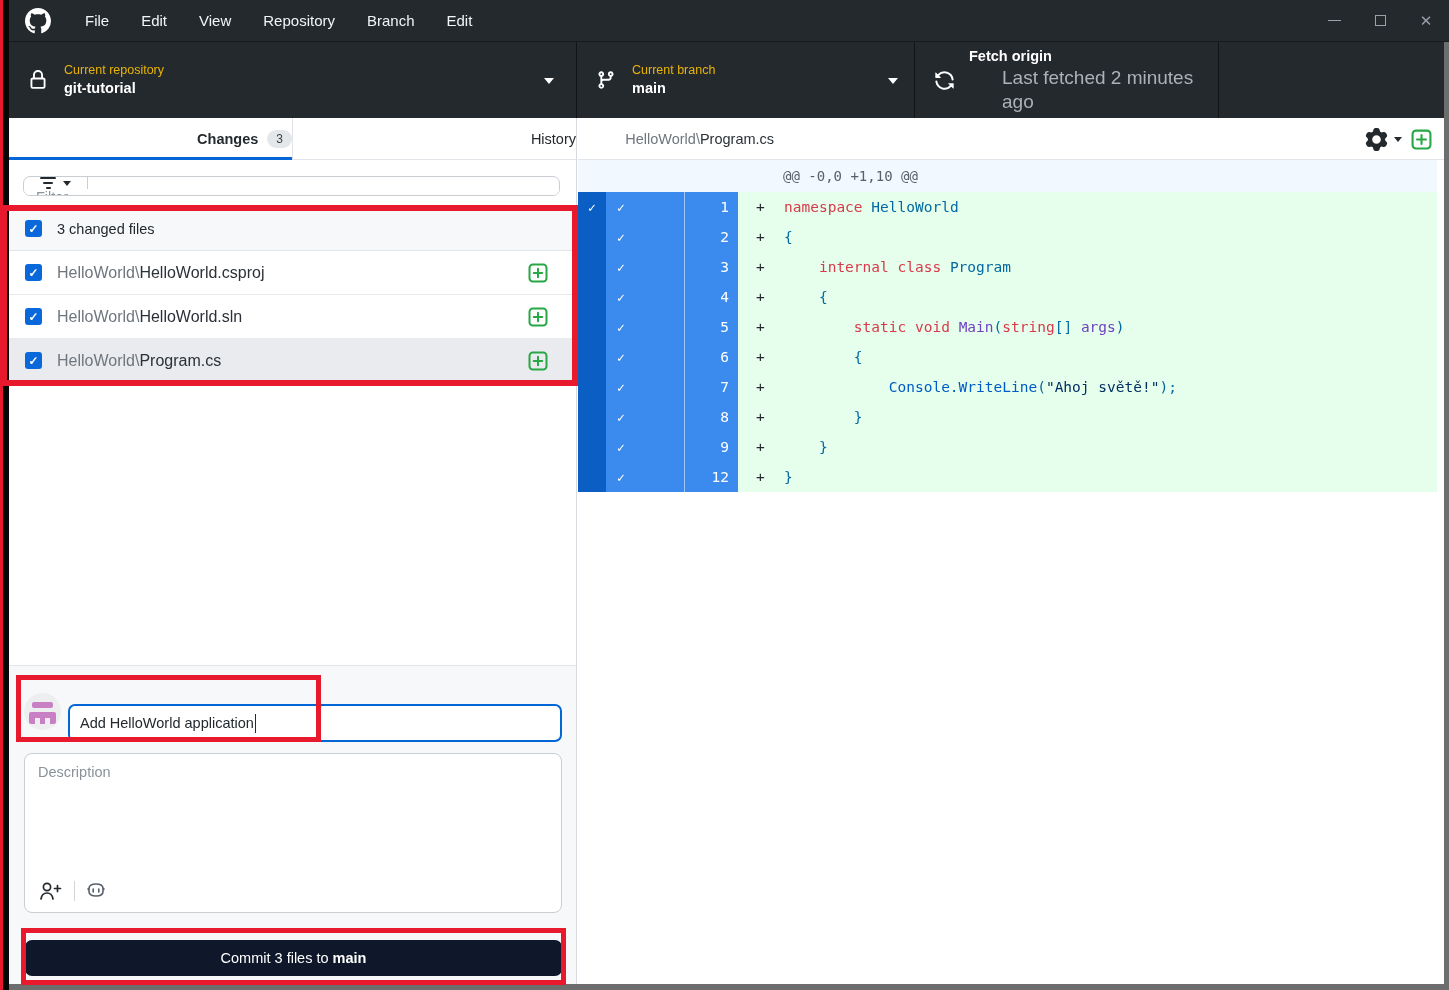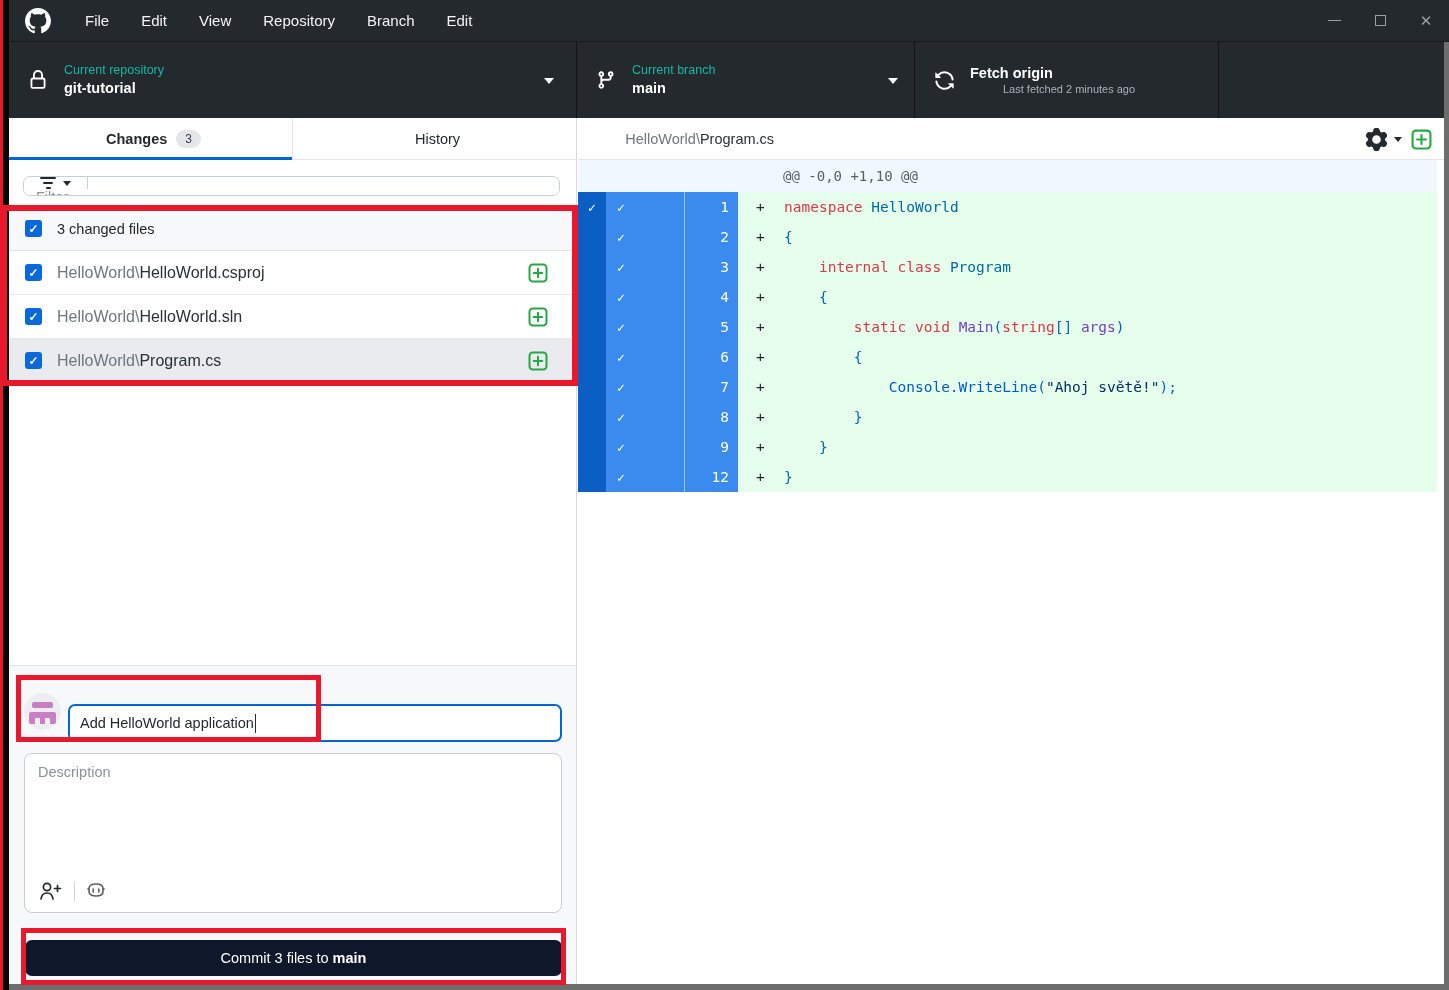--- a/index.html
+++ b/index.html
@@ -23,31 +23,31 @@
   .win-btn .sq { width:11px; height:11px; border:1.5px solid #9aa1a8; }
 
   
   .toolbar { position:absolute; left:9px; top:41px; right:0; height:77px; background:#24292e; border-top:1px solid #17191c; z-index:2; }
   .tool-sec { position:absolute; top:0; height:100%; display:flex; align-items:center; border-right:1px solid #121417; }
   .sec-repo   { left:0;   width:568px; }
   .sec-branch { left:568px; width:338px; }
   .sec-fetch  { left:906px; width:304px; }
   .tool-icon { margin-left:19px; width:22px; display:flex; align-items:center; }
   .tool-text { margin-left:14px; display:flex; flex-direction:column; line-height:1.25; }
-  .tool-label { color:#14b8a6; font-size:12.5px; }
+  .tool-label { color:#eab308; font-size:12.5px; }
   .tool-value { color:#ffffff; font-size:14.5px; font-weight:bold; margin-top:1px; }
-  .tool-sub  { color:#aab1b8; font-size:11px; margin-top:1px;margin-left:33px; }
+  .tool-sub  { color:#aab1b8; font-size:19px; margin-top:1px;margin-left:33px; }
   .caret-down { position:absolute; width:0; height:0; border-left:5px solid transparent; border-right:5px solid transparent; border-top:6px solid #ffffff; }
   .caret-repo { right:22px; top:36px; }
   .caret-branch { right:16px; top:36px; }
 
   
   .left-panel { position:absolute; left:9px; top:118px; width:568px; bottom:6px; background:#fff; border-right:1px solid #d6dade; z-index:2; }
   .tabs { position:absolute; left:0; top:0; width:100%; height:42px; display:flex; border-bottom:1px solid #e1e4e8; background:#fff; }
-  .tab { flex:1; display:flex; align-items:center; justify-content:center; font-size:14.5px; color:#24292e; position:relative;padding-left:6px; }
+  .tab { flex:1; display:flex; align-items:center; justify-content:flex-end; font-size:14.5px; color:#24292e; position:relative;padding-left:6px; }
   .tab.active { font-weight:bold; }
   .tab.active::after { content:""; position:absolute; left:0; right:0; bottom:-1px; height:3px; background:#0366d6; }
   .tab .badge { margin-left:9px; background:#e4e7ea; color:#3c4146; border-radius:10px; font-size:12px; font-weight:normal; padding:2px 9px; }
   .tab + .tab { border-left:1px solid #e1e4e8; }
 
   .filter-row { position:absolute; left:0; top:42px; width:100%; height:47px; background:#fff; }
   .filter-ctl { position:absolute; left:14px; top:16px; width:537px; height:20px; border:1px solid #c9ced3; border-radius:7px; background:#fff; display:flex; align-items:stretch; overflow:hidden;flex-direction:column; }
   .filter-btn { width:64px; display:flex; align-items:center; justify-content:center; gap:7px; border-right:1px solid #c9ced3; }
   .funnel { display:flex; flex-direction:column; align-items:center; gap:3px; }
   .funnel i { display:block; background:#24292e; height:2px; border-radius:1px; }

